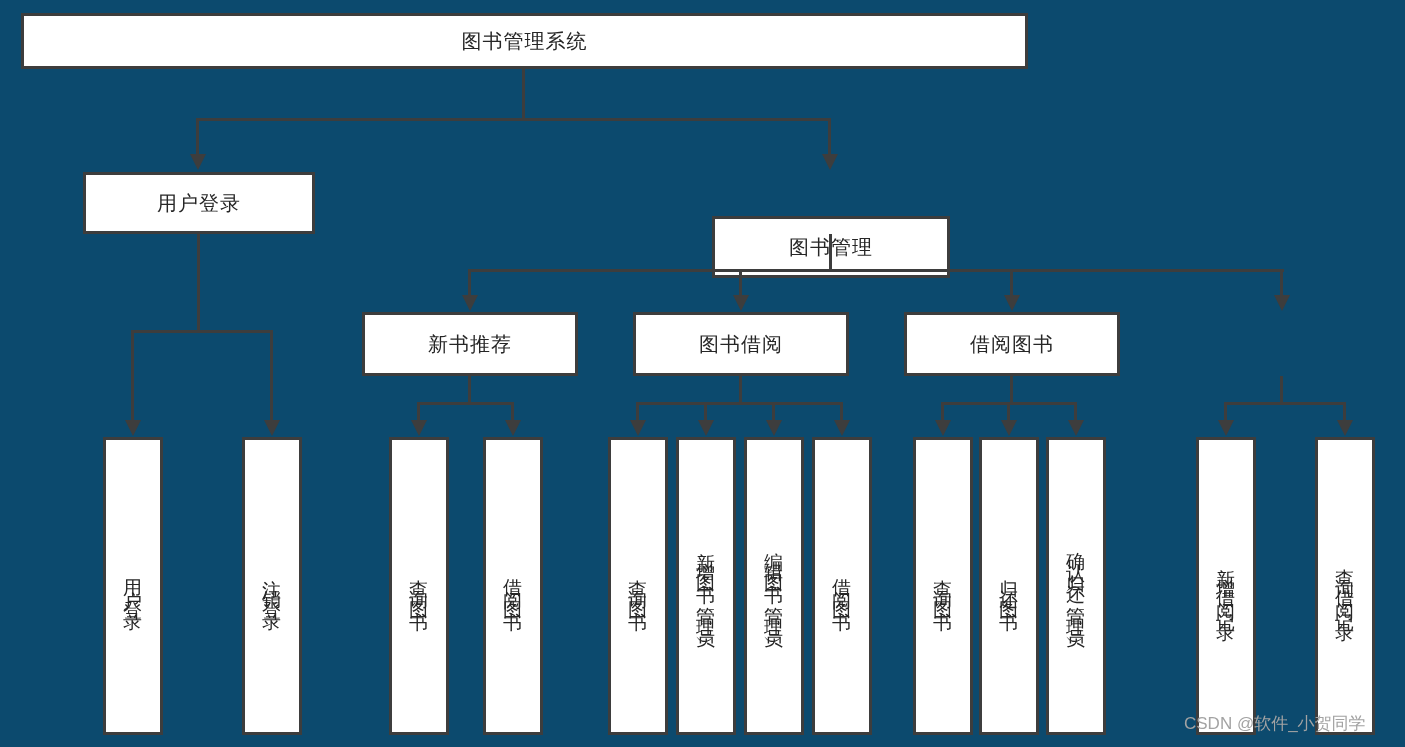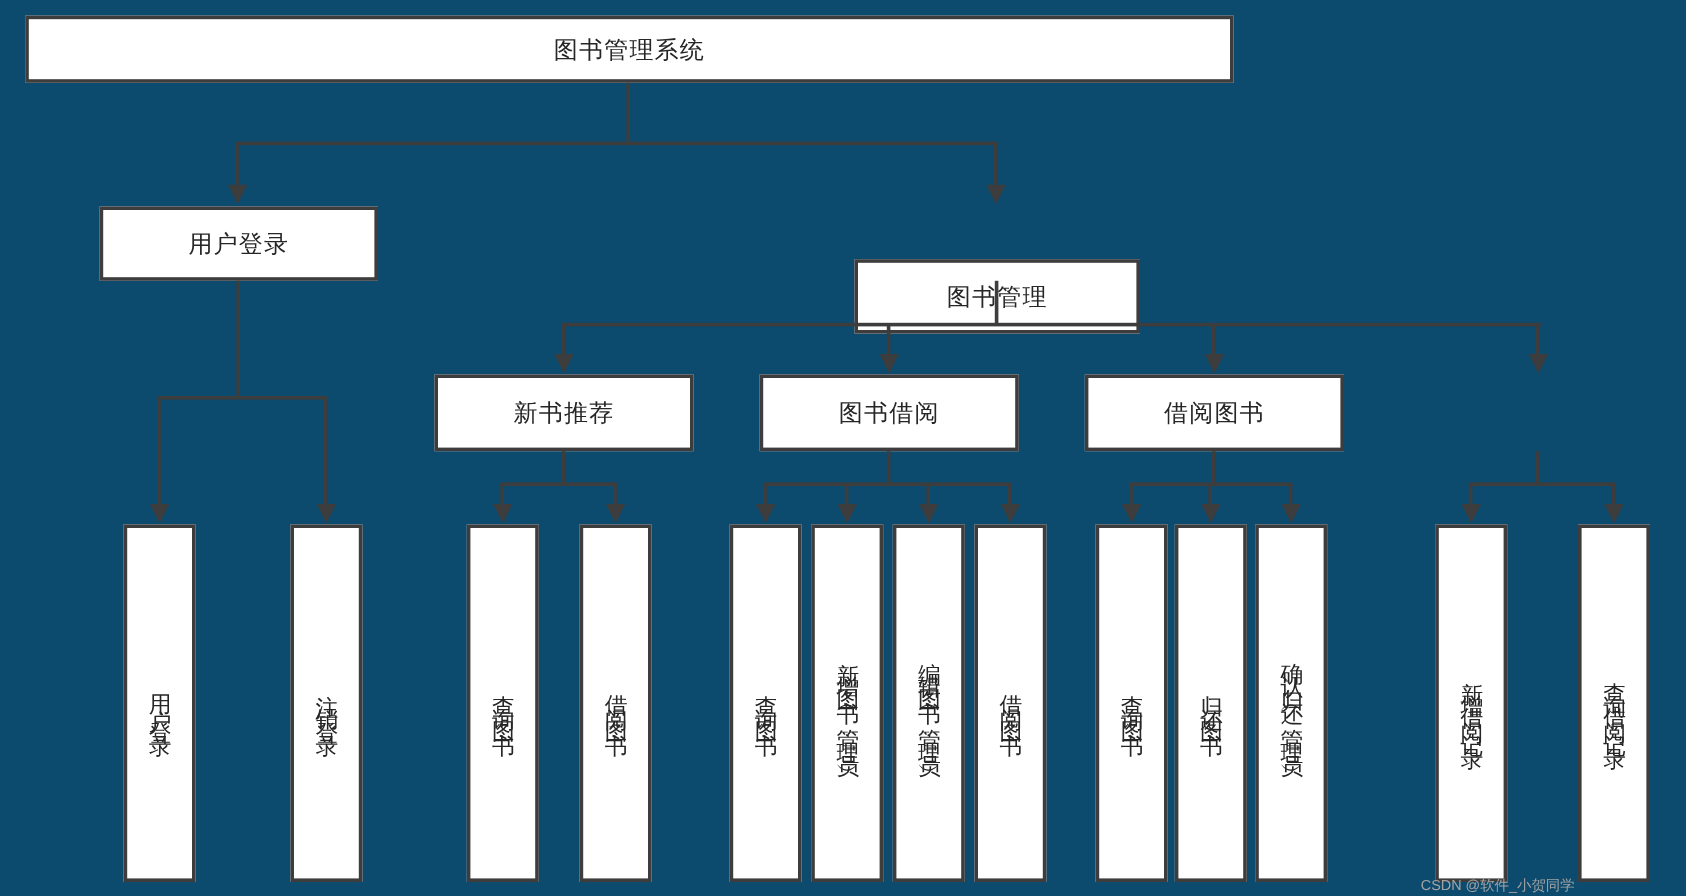--- a/index.html
+++ b/index.html
@@ -49,25 +49,24 @@
     width: 0; height: 0;
     border-left: 8px solid transparent;
     border-right: 8px solid transparent;
     border-top: 16px solid #3d3d3d;
   }
   .watermark {
     position: absolute;
     left: 1184px;
     top: 712px;
     width: 216px;
-    font-size: 12px;
+    font-size: 17px;
     color: #a3a3a3;
     z-index: 10;
     white-space: nowrap;
-    margin-top: 18px;
   }
 </style>
 </head>
 <body>
 
 <div class="canvas">
 
   <div class="box" style="left:21px; top:13px; width:1007px; height:56px;">图书管理系统</div>
 
   <div class="line" style="left:522px; top:69px; width:3px; height:51px;"></div>

